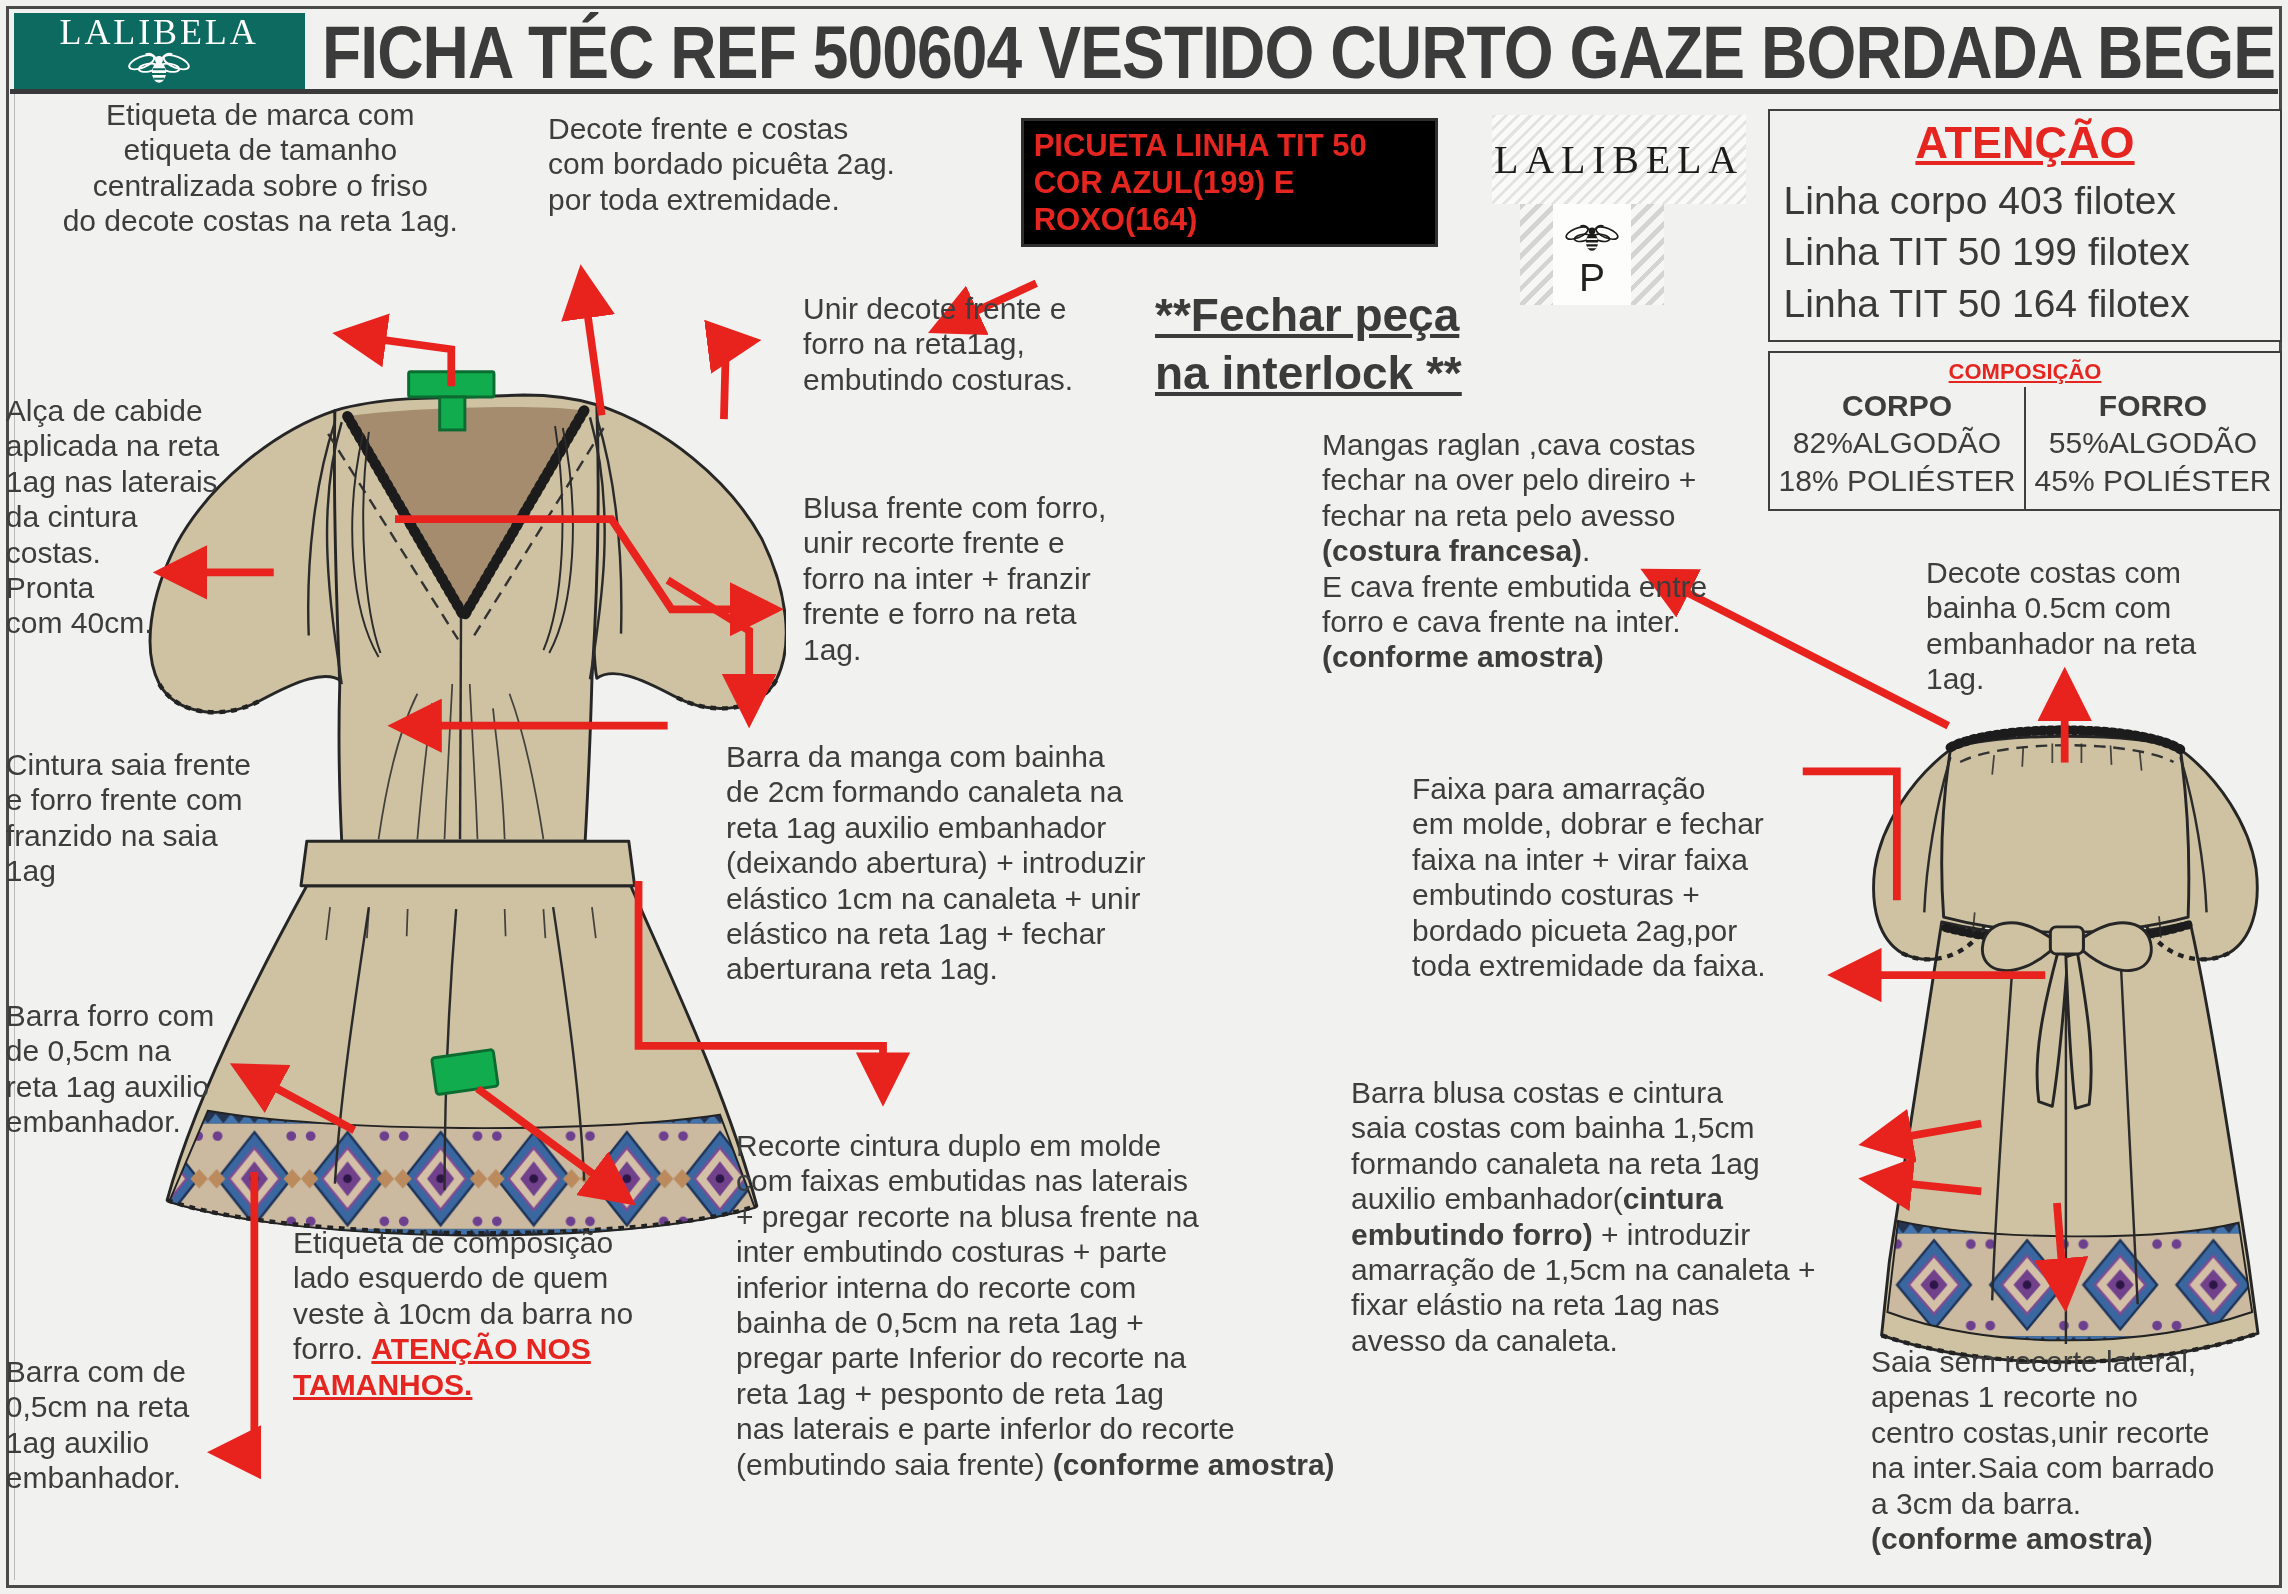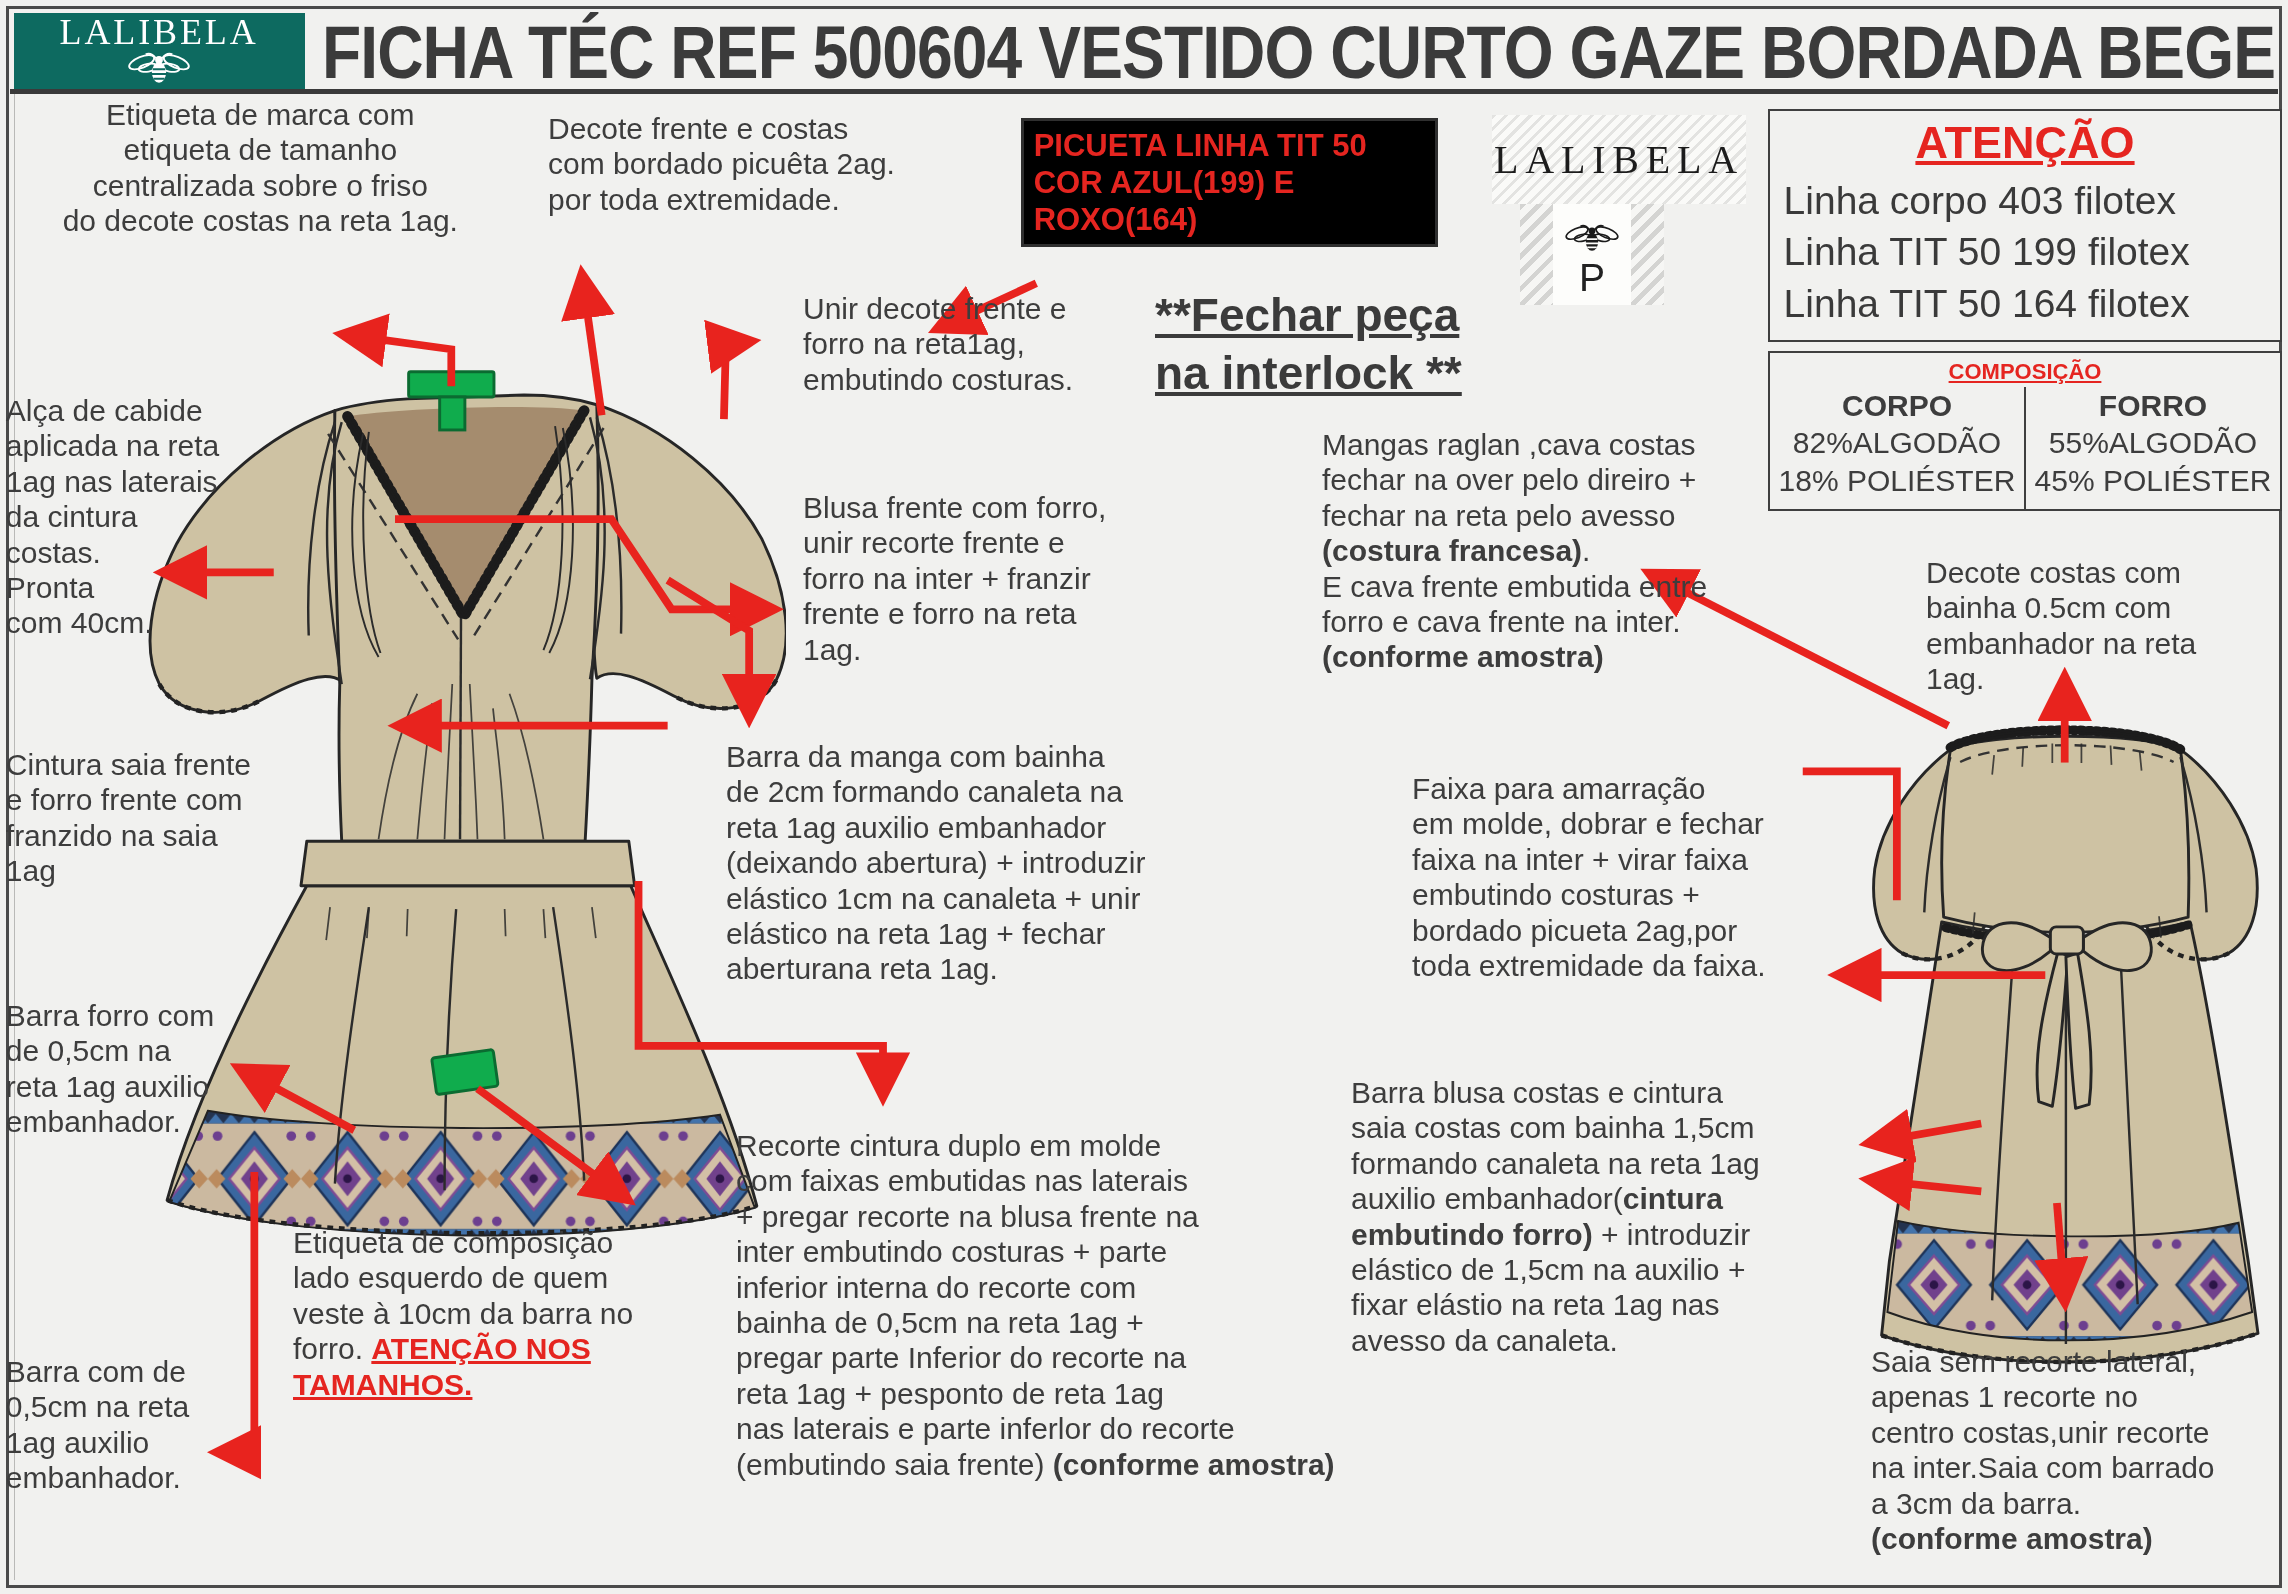--- a/index.html
+++ b/index.html
@@ -359,21 +359,21 @@
     <span>reta 1ag auxilio</span><br>
     <span>embanhador.</span>
   </div>
 
   <div class="note" style="left:1351px;top:1075px;width:524px;z-index:10;">
     <span>Barra blusa costas e cintura</span><br>
     <span>saia costas com bainha 1,5cm</span><br>
     <span>formando canaleta na reta 1ag</span><br>
     <span>auxilio embanhador(</span><span class="b">cintura</span><br>
     <span class="b">embutindo forro)</span><span> + introduzir</span><br>
-    <span>elástico de 1,5cm na auxilio +</span><br>
+    <span>amarração de 1,5cm na canaleta +</span><br>
     <span>fixar elástio na reta 1ag nas</span><br>
     <span>avesso da canaleta.</span>
   </div>
 
   <div class="note" style="left:736px;top:1128px;width:640px;z-index:10;">
     <span>Recorte cintura duplo em molde</span><br>
     <span>com faixas embutidas nas laterais</span><br>
     <span>+ pregar recorte na blusa frente na</span><br>
     <span>inter embutindo costuras + parte</span><br>
     <span>inferior interna do recorte com</span><br>

